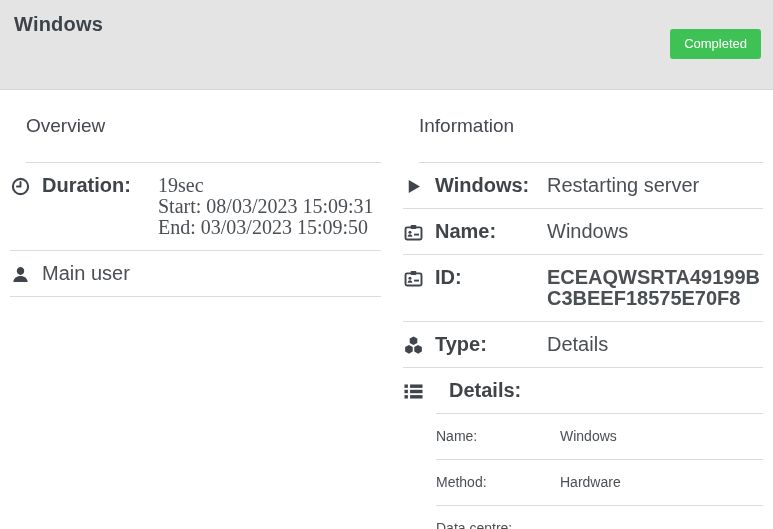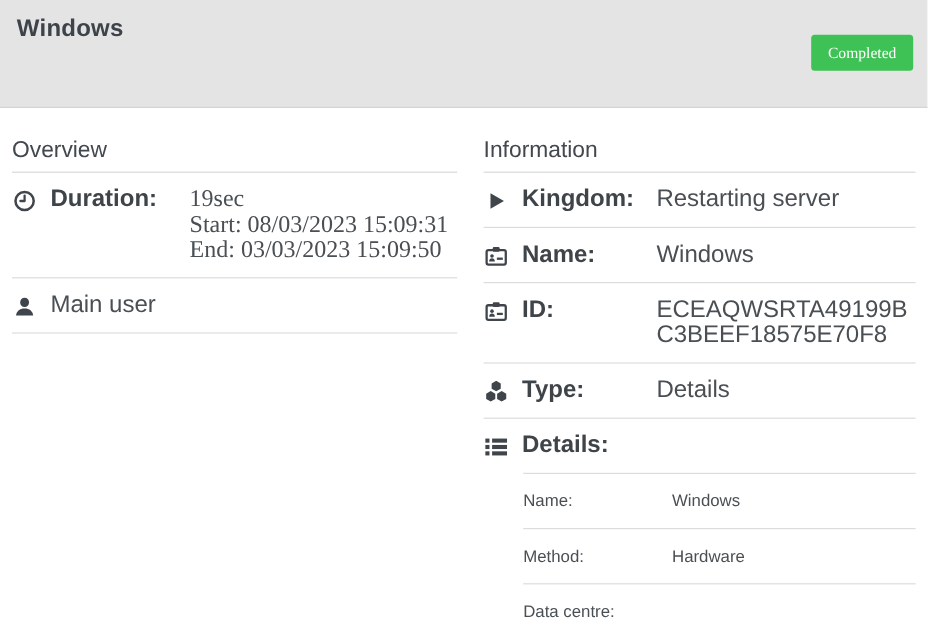--- a/index.html
+++ b/index.html
@@ -13,44 +13,44 @@
     height:90px;background:#e4e4e4;border-bottom:1px solid #ccd6dc;
     position:relative;box-sizing:border-box;
   }
   .page-title{
     position:absolute;left:14px;top:13px;margin:0;
     font-size:20px;font-weight:700;color:#3d434a;letter-spacing:.2px;
   }
   .status-badge{
     position:absolute;right:12px;top:29px;height:30px;box-sizing:border-box;
     background:#3ec155;color:#ffffff;font-size:13px;line-height:16px;
-    padding:7px 14px;border-radius:3px;border:0;font-family:Liberation Serif, serif;
+    padding:7px 14px;border-radius:3px;border:0;font-family:Liberation Sans, sans-serif;
   }
   
   .content{display:flex;padding:0 10px;}
   .col-left{width:371px;flex:none;margin-right:22px;}
   .col-right{flex:1;min-width:0;}
   .section-title{
-    margin:24px 0 0 0;font-size:19px;font-weight:400;color:#43484e;
-    padding-bottom:5px;border-bottom:1px solid #d9d9d9;line-height:24px;
+    margin:24px 0 0 16px;font-size:19px;font-weight:400;color:#43484e;
+    padding-bottom:24px;border-bottom:1px solid #d9d9d9;line-height:24px;
   }
   .row{
     display:flex;align-items:flex-start;padding:12px 0;
     border-bottom:1px solid #dcdcdc;font-size:20px;line-height:21px;
   }
-  .row.no-border{border-bottom:0;}
+  .row.no-border{border-bottom:0;gap:14px;}
   .icon{
     width:20px;height:20px;flex:none;margin-right:12px;color:#3f454b;
     display:flex;align-items:center;justify-content:center;margin-top:1px;
   }
   .icon svg{width:19px;height:19px;display:block;}
   .label{width:116px;flex:none;font-weight:700;color:#3f4449;}
   .col-right .label{width:112px;}
   .value{flex:1;min-width:0;color:#4a4f54;}
-  .value.break{word-break:break-all;}
+  .value.break{word-break:break-all;font-weight:bold;}
   .value div{margin:0;font-family:Liberation Serif, serif;}
   
   .details{margin-left:33px;border-bottom:1px solid #dcdcdc;}
   .detail-row{
     display:flex;padding:12px 0;border-top:1px solid #dcdcdc;
     font-size:14px;line-height:21px;
   }
   .detail-row .label{font-weight:400;color:#4a4f54;width:124px;}
 </style>
 </head>
@@ -94,21 +94,21 @@
 
   <div class="col-right">
     <h2 class="section-title">Information</h2>
 
     <div class="row">
       <span class="icon">
         <svg viewBox="0 0 20 20" fill="currentColor">
           <path d="M5 3.2 L16.8 10 L5 16.8 Z"></path>
         </svg>
       </span>
-      <span class="label">Kingdom:</span>
+      <span class="label">Windows:</span>
       <span class="value">Restarting server</span>
     </div>
 
     <div class="row">
       <span class="icon">
         <svg viewBox="0 0 20 20">
           <rect x="1.6" y="4.6" width="16.8" height="12.8" rx="1.6" fill="none" stroke="currentColor" stroke-width="2"></rect>
           <rect x="7" y="2" width="6" height="4.2" rx="1" fill="currentColor"></rect>
           <circle cx="6.3" cy="9.8" r="1.6" fill="currentColor"></circle>
           <path d="M3.8 14.6c0-1.8 1.2-2.8 2.5-2.8s2.5 1 2.5 2.8z" fill="currentColor"></path>

